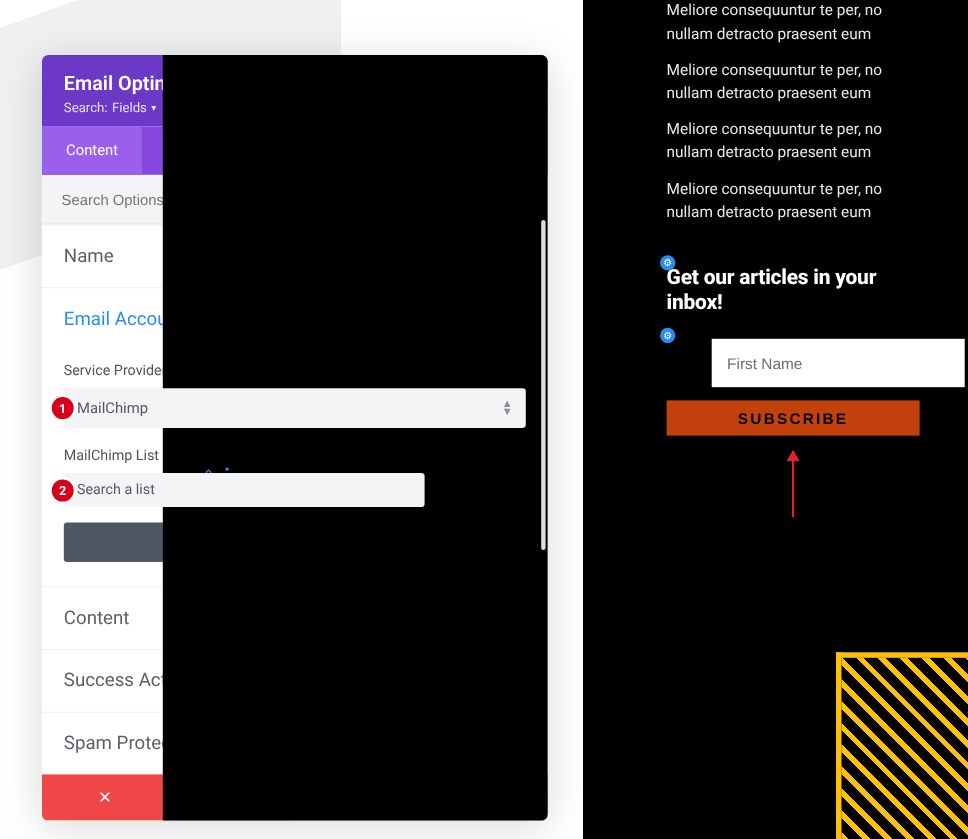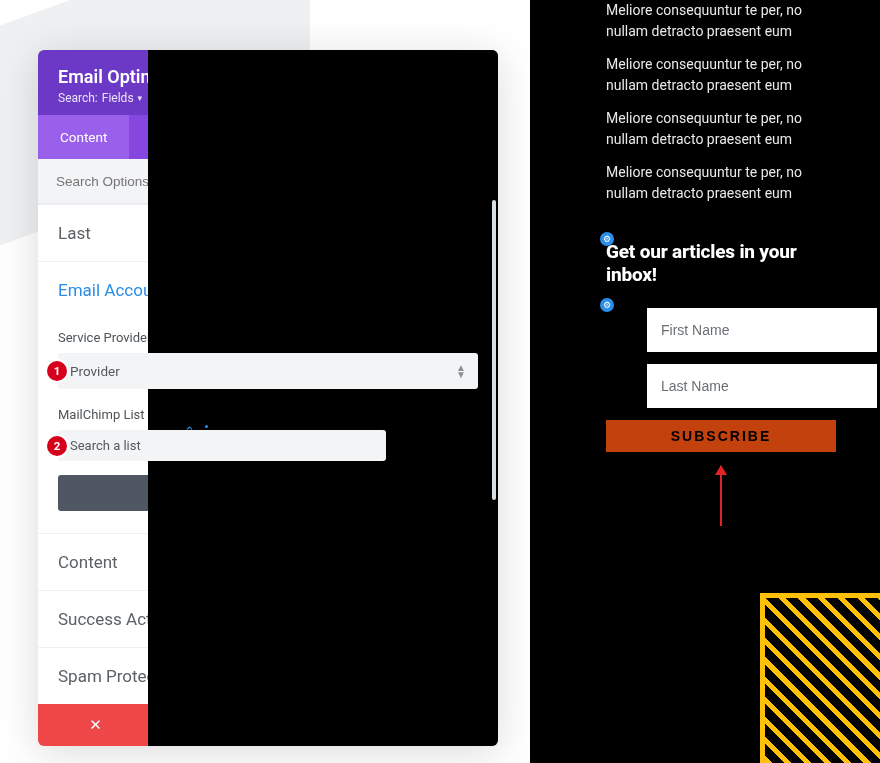--- a/index.html
+++ b/index.html
@@ -164,42 +164,42 @@
     <div class="search-row">
       <input class="search-input" placeholder="Search Options" style="">
       <button class="filter-btn">
         <span>+</span>
         <span>Filter</span>
       </button>
     </div>
 
     <div class="acc-item">
       <div class="acc-header">
-        <span>Last</span>
+        <span>Name</span>
         <span class="chevron">⌄</span>
       </div>
     </div>
 
     <div class="acc-item">
       <div class="acc-header open">
         <span>Email Account</span>
         <span class="right">
           <span class="chevron">⌃</span>
           <span class="kebab">
               <span></span>
               <span></span>
               <span></span>
             </span>
         </span>
       </div>
       <div class="acc-body">
         <div class="form-label">Service Provider</div>
         <div class="form-select">
           <span class="num-badge">1</span>
-          <span>Provider</span>
+          <span>MailChimp</span>
           <span class="updown">
               <span>▲</span>
               <span>▼</span>
             </span>
         </div>
 
         <div class="form-label" style="margin-top:18px">MailChimp List</div>
         <div class="form-select small">
           <span class="num-badge">2</span>
           <span>Search a list</span>
@@ -257,20 +257,19 @@
     </ul>
 
     <div class="heading-wrap">
       <span class="edit-dot">⚙</span>
       <h3>Get our articles in your inbox!</h3>
     </div>
 
     <div class="form-stack">
       <span class="edit-dot">⚙</span>
       <input class="txt-input" placeholder="First Name" style="">
-      <input class="txt-input" placeholder="Last Name" style="">
       <button class="subscribe-btn">SUBSCRIBE</button>
     </div>
 
     <div class="arrow-anno"></div>
   </div>
   <div class="hatch"></div>
 </div>
 
 </body></html>

